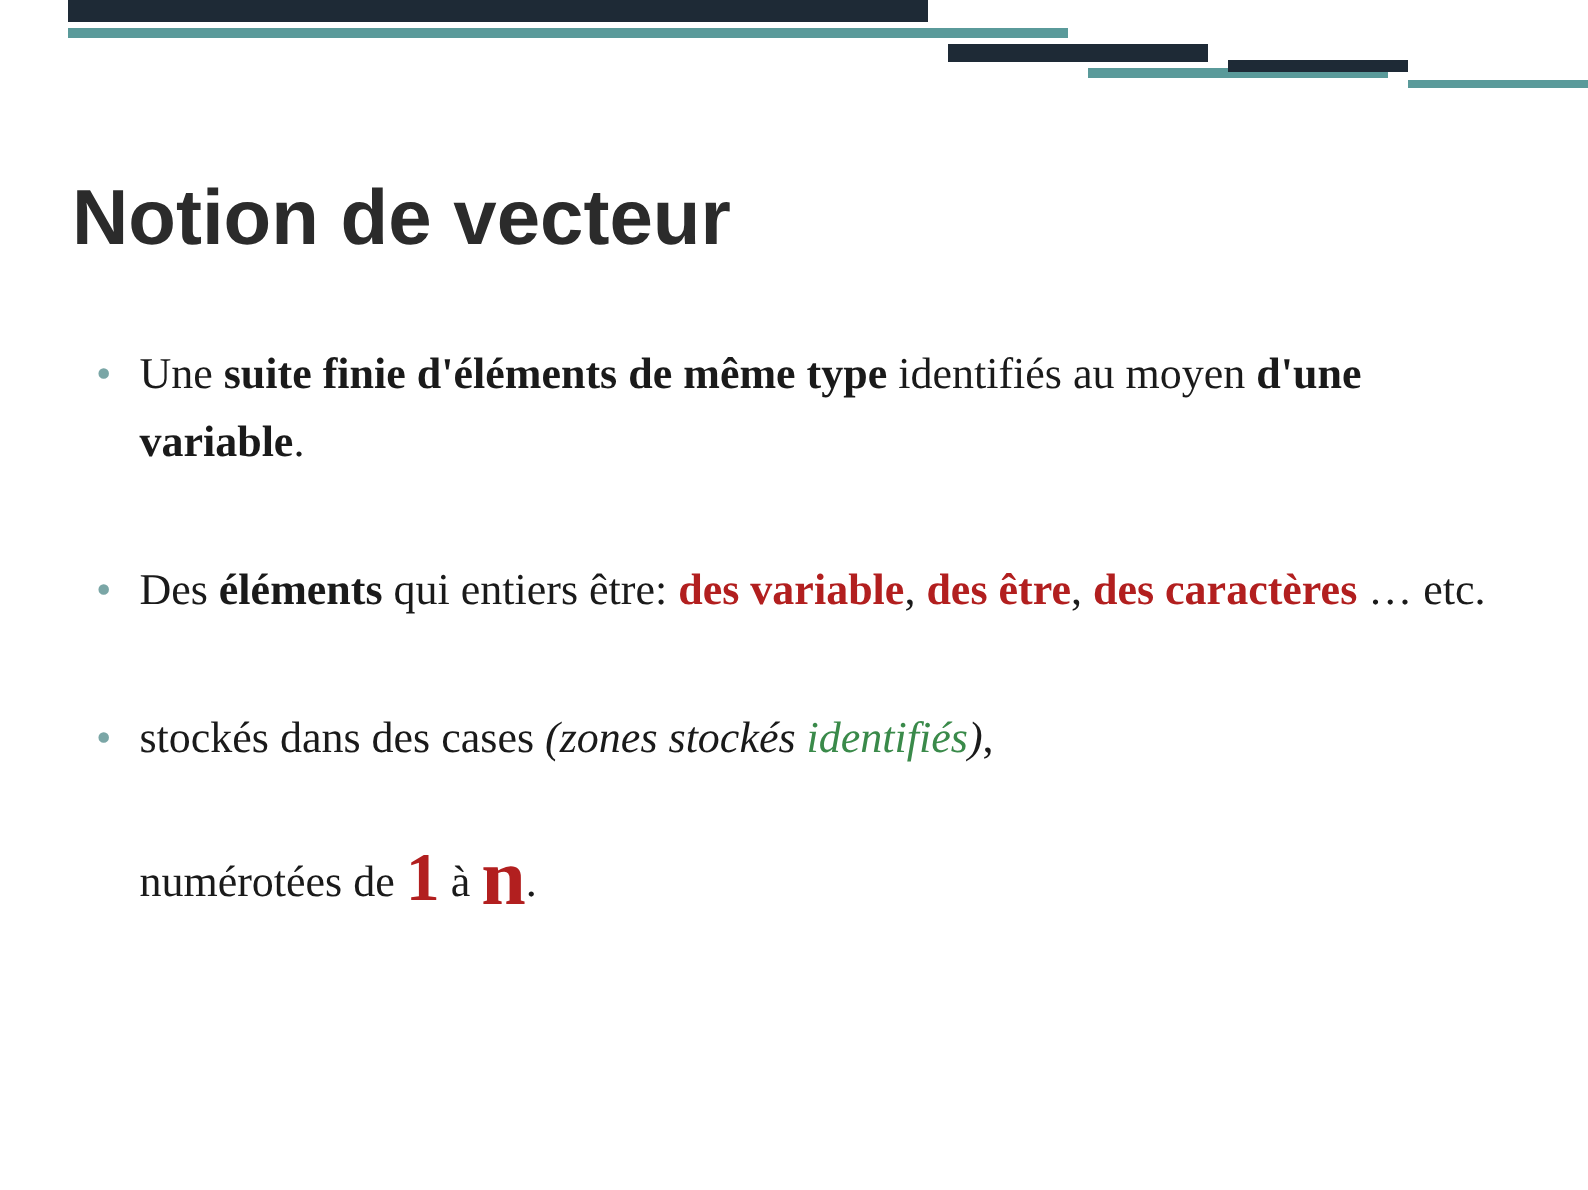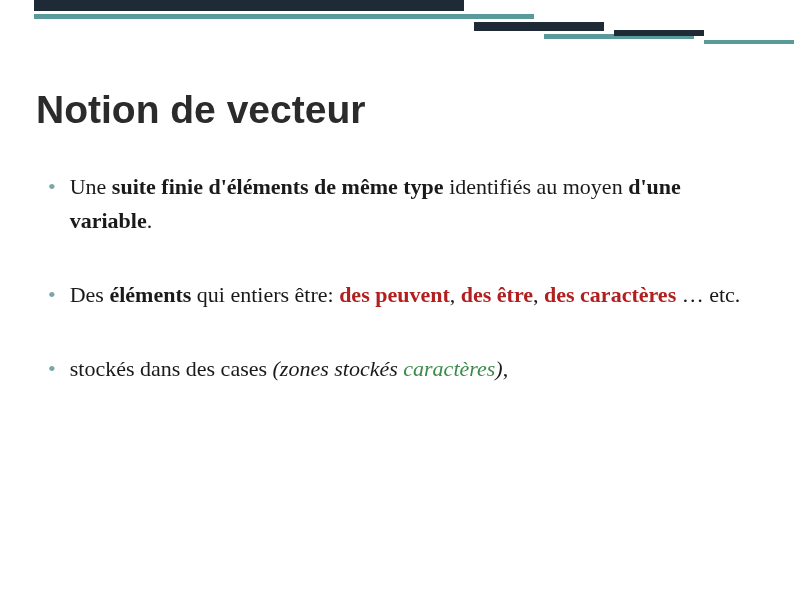--- a/index.html
+++ b/index.html
@@ -105,24 +105,27 @@
   <div class="bullet">
     <span class="bullet-marker">•</span>
     <div class="bullet-body">
       <span>Une </span><span class="bold">suite finie d'éléments de même type</span><span> identifiés au moyen </span><span class="bold">d'une variable</span><span>.</span>
     </div>
   </div>
 
   <div class="bullet">
     <span class="bullet-marker">•</span>
     <div class="bullet-body">
-      <span>Des </span><span class="bold">éléments</span><span> qui entiers être: </span><span class="bold red">des peuvent</span><span>, </span><span class="bold red">des être</span><span>, </span><span class="bold red">des caractères</span><span> … etc.</span>
+      <span>Des </span><span class="bold">éléments</span><span> qui entiers être: </span><span class="bold red">des variable</span><span>, </span><span class="bold red">des être</span><span>, </span><span class="bold red">des caractères</span><span> … etc.</span>
     </div>
   </div>
 
   <div class="bullet">
     <span class="bullet-marker">•</span>
     <div class="bullet-body">
-      <span>stockés dans des cases </span><span class="italic">(zones stockés </span><span class="italic green">caractères</span><span class="italic">)</span><span>,</span>
+      <span>stockés dans des cases </span><span class="italic">(zones stockés </span><span class="italic green">identifiés</span><span class="italic">)</span><span>,</span>
+      <div class="indent-block">
+        <span>numérotées de </span><span class="big1">1</span><span>  à  </span><span class="bign">n</span><span>.</span>
+      </div>
     </div>
   </div>
 
 </div>
 
 </body></html>

